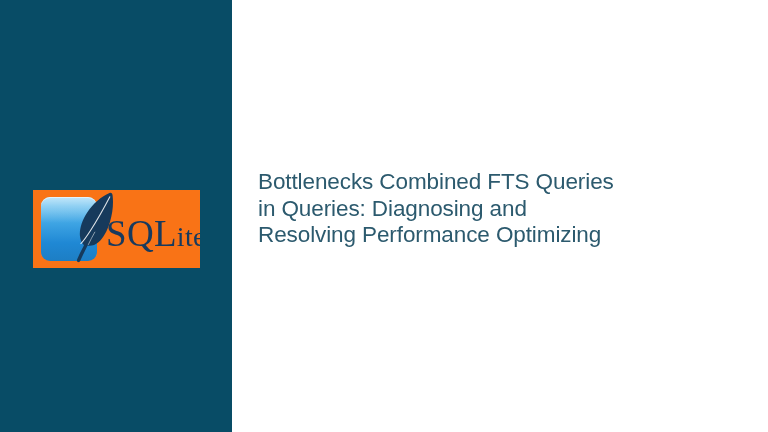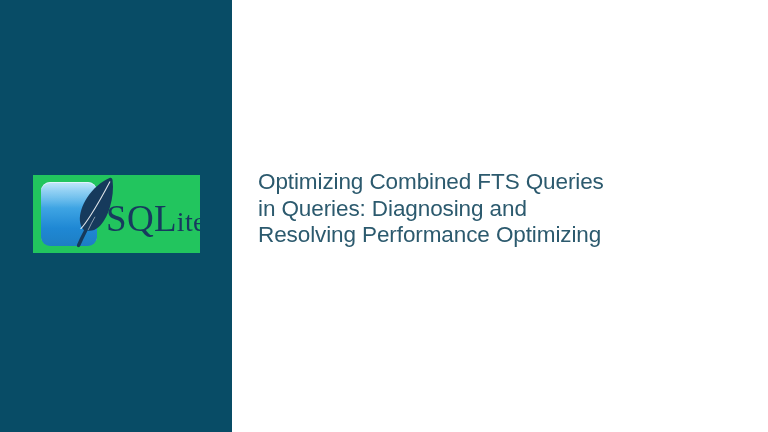--- a/index.html
+++ b/index.html
@@ -25,24 +25,24 @@
     left: 0;
     top: 0;
     width: 232px;
     height: 432px;
     background: #084c66;
   }
   
   .logo-card {
     position: absolute;
     left: 33px;
-    top: 175px;
+    top: 190px;
     width: 167px;
     height: 78px;
-    background: #22c55e;
+    background: #f97316;
     box-sizing: border-box;
     overflow: hidden;
   }
   .logo-inner {
     position: absolute;
     left: 0;
     top: 0;
     width: 167px;
     height: 78px;
   }
@@ -151,18 +151,18 @@
       </svg>
 
       <div class="logo-word">
         <span class="big">SQL</span><span class="small">ite</span>
       </div>
 
     </div>
   </div>
 
   <div class="title">
-    <span class="title-line">Optimizing Combined FTS Queries</span>
+    <span class="title-line">Bottlenecks Combined FTS Queries</span>
     <span class="title-line">in Queries: Diagnosing and</span>
     <span class="title-line">Resolving Performance Optimizing</span>
   </div>
 
 </div>
 
 </body></html>

